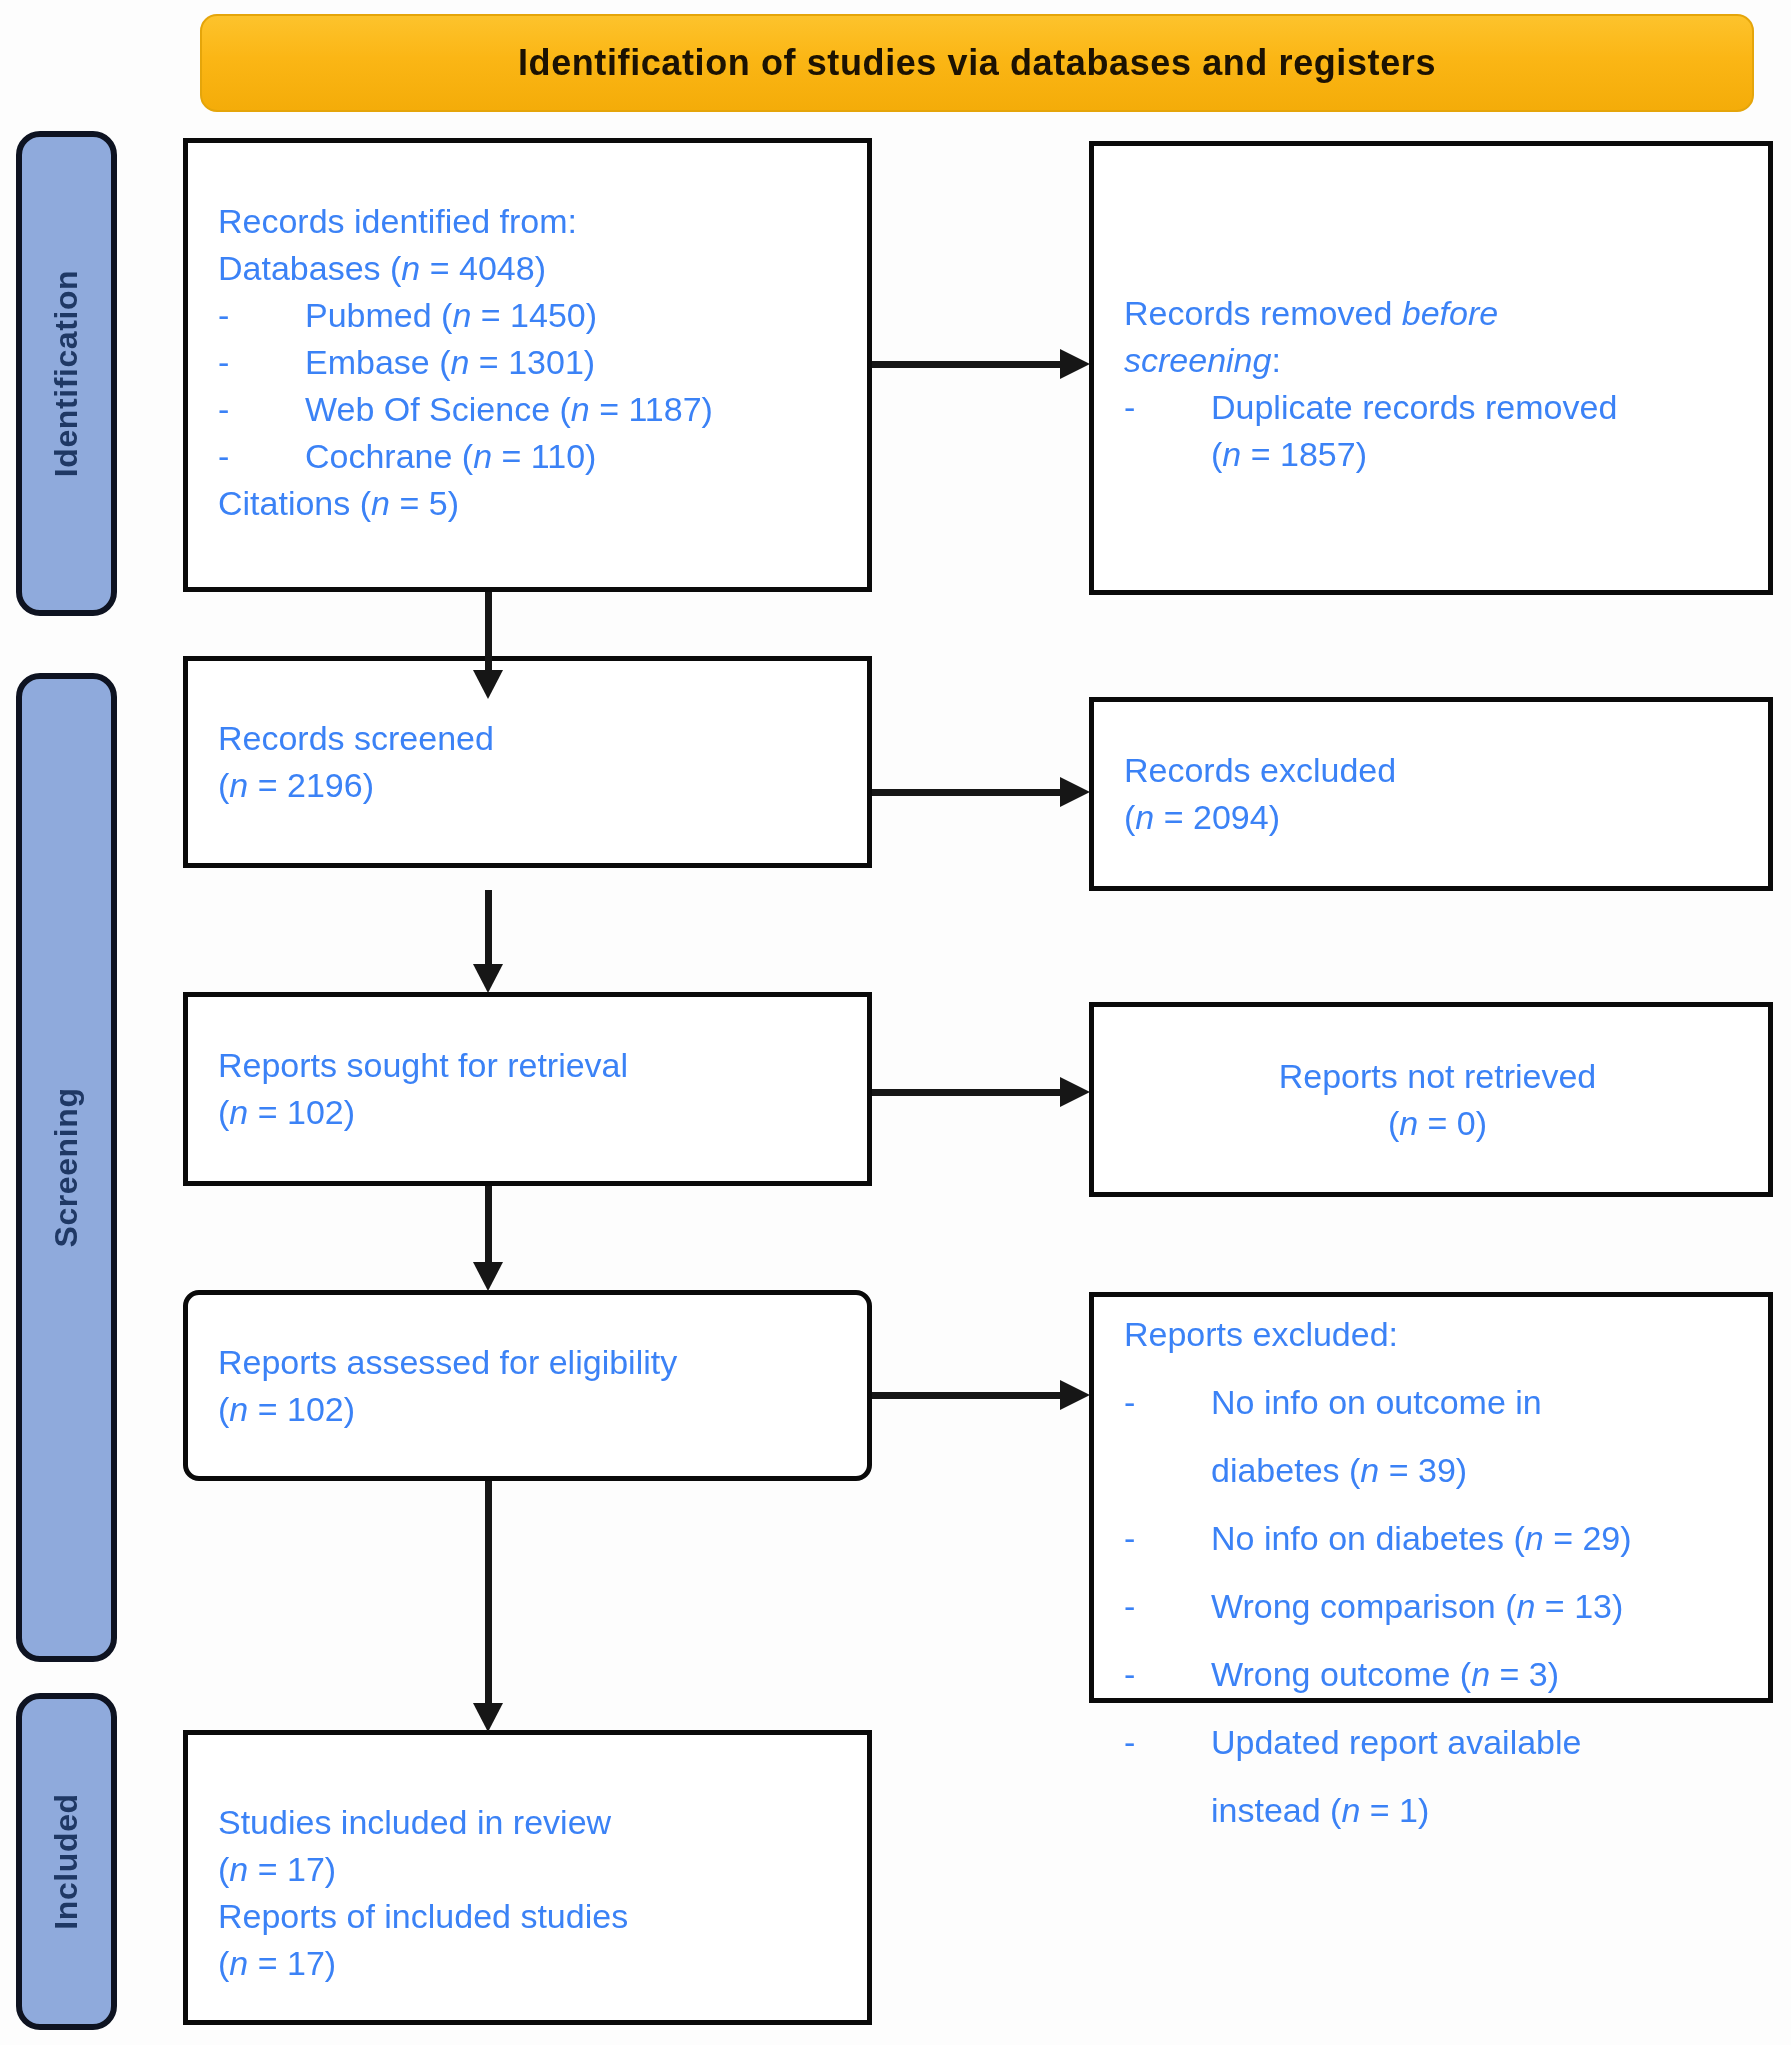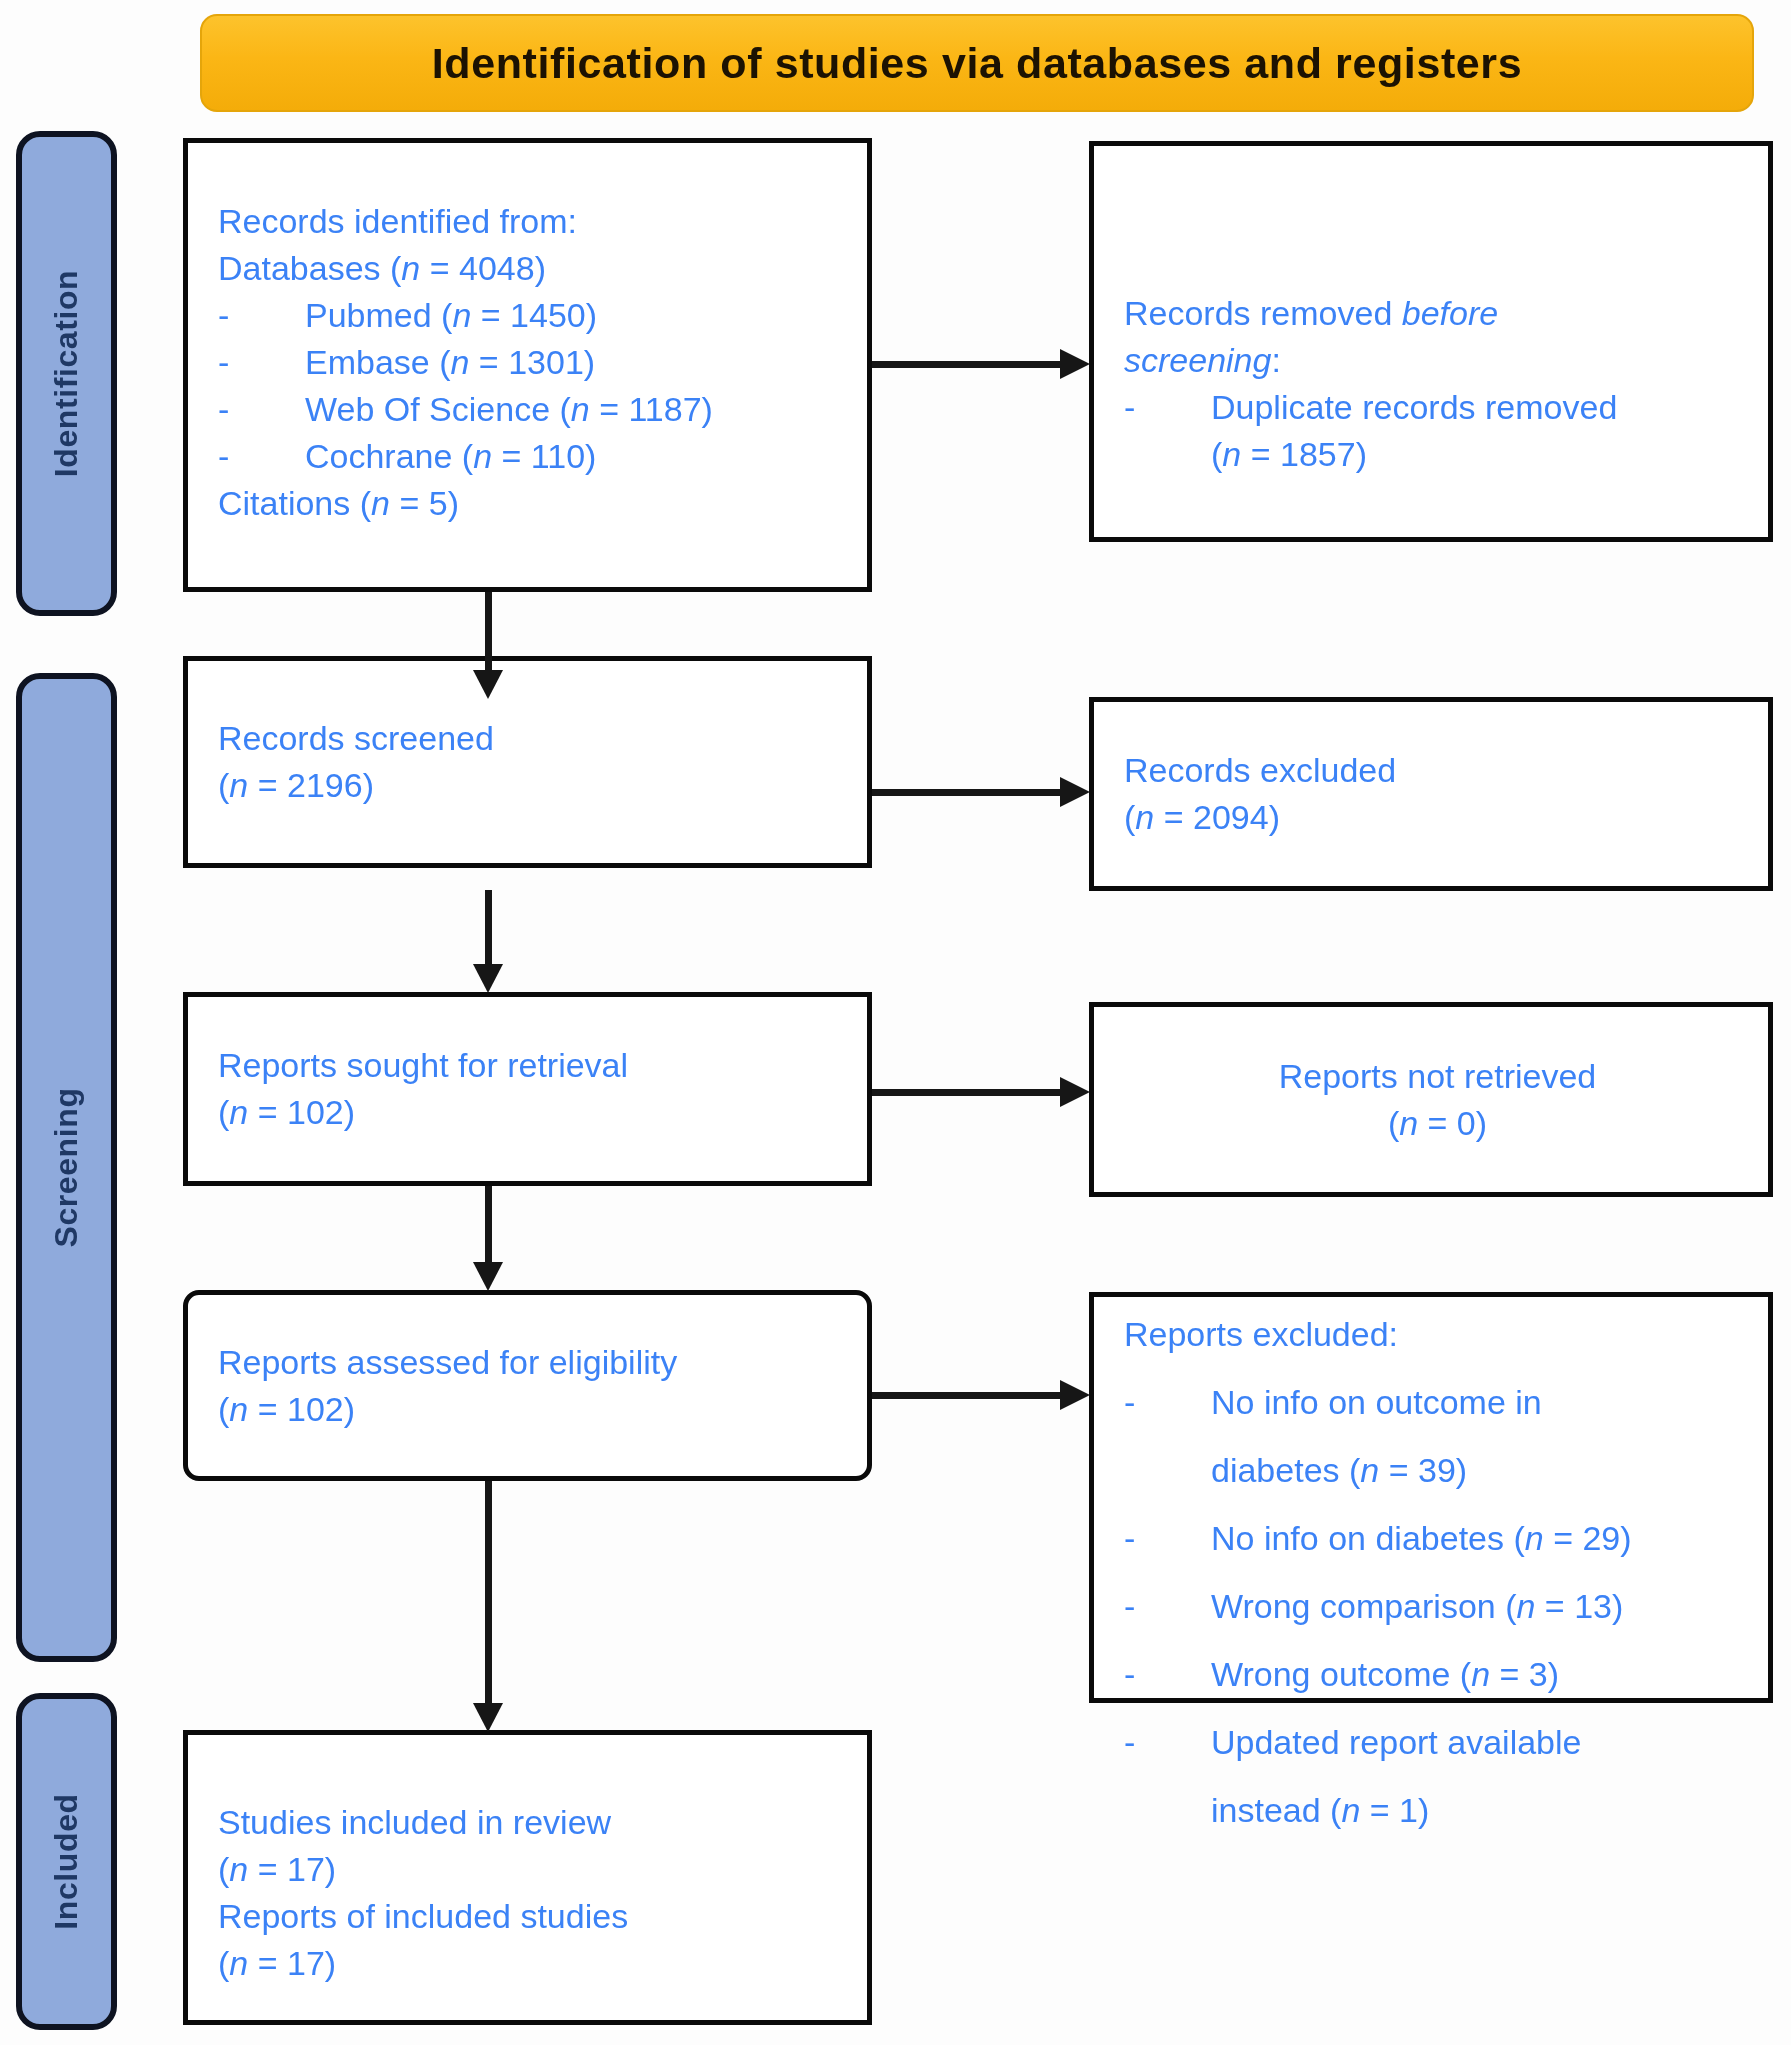--- a/index.html
+++ b/index.html
@@ -16,21 +16,21 @@
   .banner {
     position: absolute;
     left: 200px; top: 14.4px; width: 1554px; height: 98px;
     background: linear-gradient(180deg, #fdc32c 0%, #fbb615 45%, #f4ac09 100%);
     border: 2.9px solid #e5a50a;
     border-radius: 17px;
     box-sizing: border-box;
     display: flex; align-items: center; justify-content: center;
   }
   .banner .banner-text {
-    font-size: 43px; font-weight: bold; color: #1c1202; letter-spacing: 0.6px;
+    font-size: 36px; font-weight: bold; color: #1c1202; letter-spacing: 0.6px;
   }
 
   
   .stage {
     position: absolute;
     left: 16px; width: 101px;
     background: #8faadc;
     border: 6.3px solid #0e1321;
     border-radius: 24px;
     box-sizing: border-box;
@@ -141,21 +141,21 @@
       <div class="ln"><span class="txt">(<i>n</i> = 102)</span></div>
     </div>
 
   <div class="box v-top" style="left:183px; top:1730px; width:689px; height:295px; padding-top:64px;">
       <div class="ln"><span class="txt">Studies included in review</span></div>
       <div class="ln"><span class="txt">(<i>n</i> = 17)</span></div>
       <div class="ln"><span class="txt">Reports of included studies</span></div>
       <div class="ln"><span class="txt">(<i>n</i> = 17)</span></div>
     </div>
 
-  <div class="box v-top" style="left:1089px; top:141px; width:684px; height:401px; padding-top:144px;">
+  <div class="box v-top" style="left:1089px; top:141px; width:684px; height:454px; padding-top:144px;">
       <div class="ln"><span class="txt">Records removed <i>before</i></span></div>
       <div class="ln"><span class="txt"><i>screening</i>:</span></div>
       <div class="ln sub">
         <span class="dash">-</span>
         <span class="txt">Duplicate records removed</span>
       </div>
       <div class="ln sub">
         <span class="dash"></span>
         <span class="txt">(<i>n</i> = 1857)</span>
       </div>

